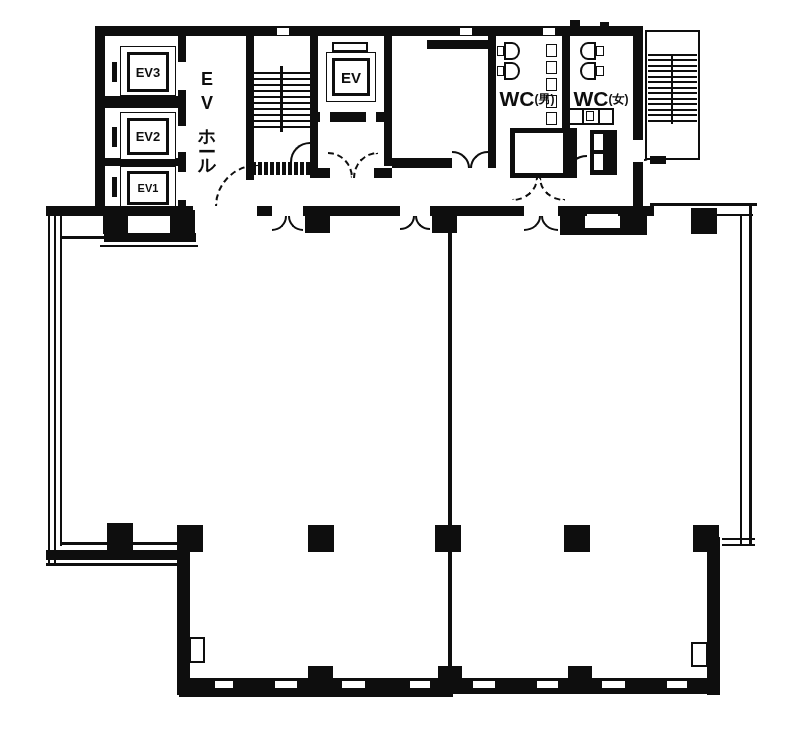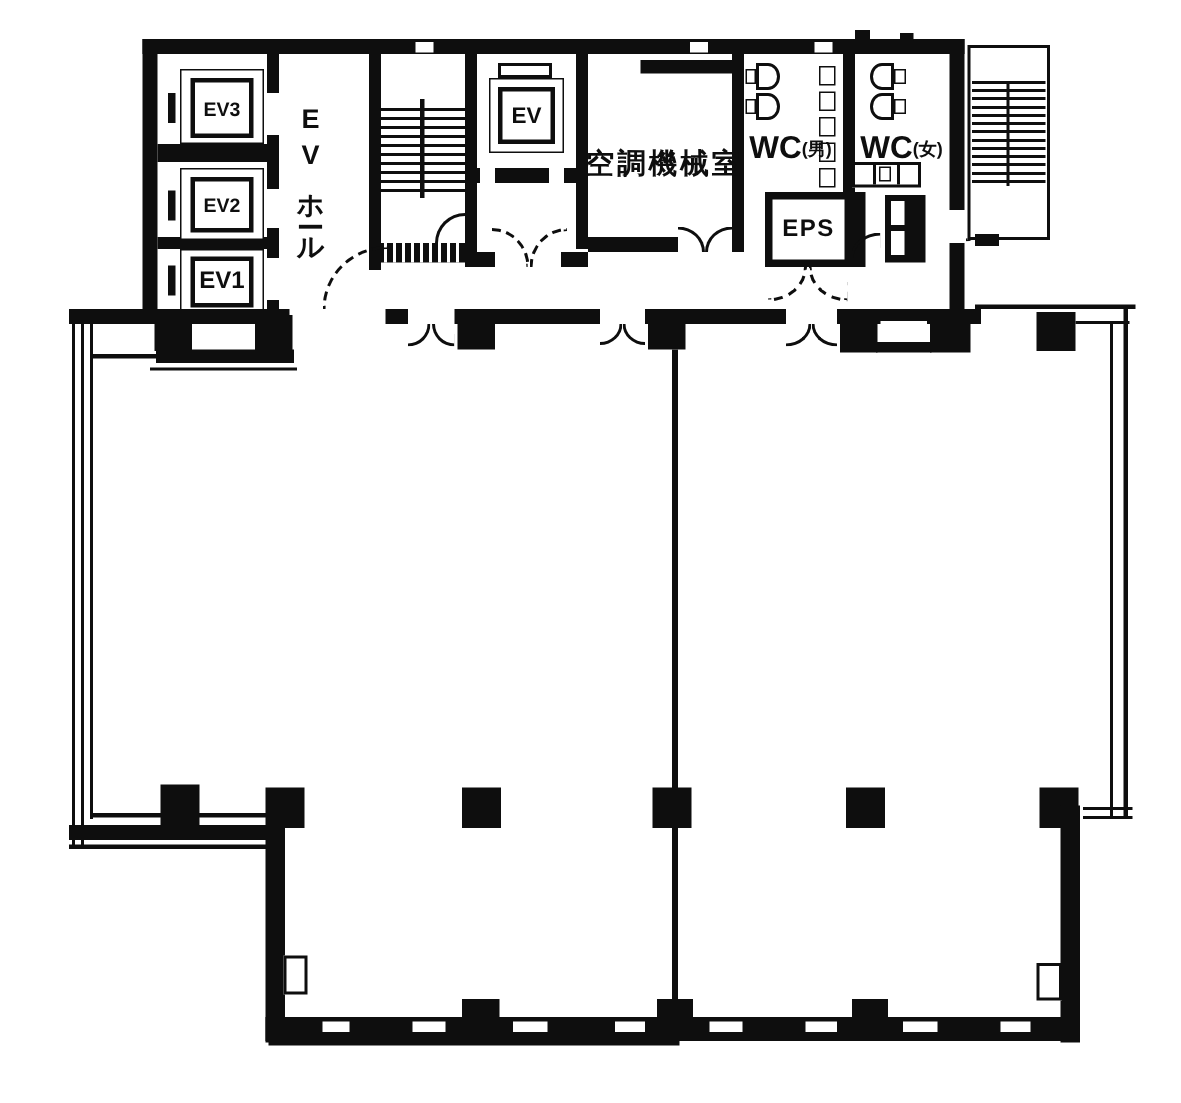--- a/index.html
+++ b/index.html
@@ -53,21 +53,21 @@
   <div class="lbl" style="left:127px;top:52px;width:42px;height:40px;font-size:13px">EV3</div>
   <div class="w" style="left:112px;top:62px;width:5px;height:20px"></div>
 
   <div class="box" style="left:120px;top:112px;width:56px;height:48px;border-width:1.5px"></div>
   <div class="box" style="left:127px;top:118px;width:42px;height:37px;border-width:3px"></div>
   <div class="lbl" style="left:127px;top:118px;width:42px;height:37px;font-size:13px">EV2</div>
   <div class="w" style="left:112px;top:127px;width:5px;height:20px"></div>
 
   <div class="box" style="left:120px;top:166px;width:56px;height:42px;border-width:1.5px"></div>
   <div class="box" style="left:127px;top:171px;width:42px;height:34px;border-width:3px"></div>
-  <div class="lbl" style="left:127px;top:171px;width:42px;height:34px;font-size:16px">EV1</div>
+  <div class="lbl" style="left:127px;top:171px;width:42px;height:34px;font-size:11px">EV1</div>
   <div class="w" style="left:112px;top:177px;width:5px;height:20px"></div>
 
   <div class="lbl vtext" style="left:192px;top:50px;width:30px;height:140px;font-size:18px">EVホール</div>
   <div class="w" style="left:246px;top:36px;width:8px;height:144px"></div>
 
   <div class="treads-h" style="left:254px;top:72px;width:56px;height:60px"></div>
   <div class="w" style="left:280px;top:66px;width:3px;height:66px"></div>
   <div class="hatch-v" style="left:252px;top:162px;width:58px;height:13px"></div>
   <div class="arc arc-br" style="left:290px;top:142px;width:20px;height:20px"></div>
   <div class="w" style="left:310px;top:36px;width:8px;height:132px"></div>
@@ -84,21 +84,20 @@
   <div class="w" style="left:310px;top:168px;width:20px;height:10px"></div>
   <div class="w" style="left:374px;top:168px;width:18px;height:10px"></div>
   <div class="arc arc-bl dashed" style="left:328px;top:152px;width:25px;height:26px"></div>
   <div class="arc arc-br dashed" style="left:353px;top:152px;width:25px;height:26px"></div>
 
   <div class="w" style="left:427px;top:40px;width:63px;height:9px"></div>
   <div class="w" style="left:488px;top:36px;width:8px;height:132px"></div>
   <div class="w" style="left:392px;top:158px;width:60px;height:10px"></div>
   <div class="arc arc-bl" style="left:452px;top:151px;width:18px;height:17px"></div>
   <div class="arc arc-br" style="left:470px;top:151px;width:18px;height:17px"></div>
-  <div class="lbl" style="left:390px;top:97px;width:106px;height:24px;font-size:19px;letter-spacing:2px">空調機械室</div>
 
   <div class="w" style="left:562px;top:36px;width:8px;height:104px"></div>
   <div class="sq" style="left:497px;top:46px;width:7px;height:10px"></div>
   <div class="sq" style="left:504px;top:42px;width:16px;height:18px;border-width:2px;border-radius:0 50% 50% 0"></div>
   <div class="sq" style="left:497px;top:66px;width:7px;height:10px"></div>
   <div class="sq" style="left:504px;top:62px;width:16px;height:18px;border-width:2px;border-radius:0 50% 50% 0"></div>
   <div class="sq" style="left:546px;top:44px;width:11px;height:13px"></div>
   <div class="sq" style="left:546px;top:61px;width:11px;height:13px"></div>
   <div class="sq" style="left:546px;top:78px;width:11px;height:13px"></div>
   <div class="sq" style="left:546px;top:95px;width:11px;height:13px"></div>
@@ -121,21 +120,20 @@
   <div class="sq" style="left:586px;top:111px;width:8px;height:10px"></div>
   <div class="w" style="left:598px;top:110px;width:2px;height:13px"></div>
 
   <div class="w" style="left:565px;top:128px;width:12px;height:50px"></div>
   <div class="w" style="left:590px;top:130px;width:27px;height:45px"></div>
   <div class="wh" style="left:594px;top:134px;width:9px;height:16px"></div>
   <div class="wh" style="left:594px;top:154px;width:9px;height:16px"></div>
   <div class="arc arc-br" style="left:567px;top:155px;width:20px;height:17px"></div>
 
   <div class="box" style="left:510px;top:128px;width:58px;height:50px;border-width:5px"></div>
-  <div class="lbl" style="left:510px;top:128px;width:58px;height:50px;font-size:16px;letter-spacing:1px">EPS</div>
   <div class="arc arc-tl dashed" style="left:512px;top:178px;width:26px;height:23px"></div>
   <div class="arc arc-tr dashed" style="left:539px;top:178px;width:26px;height:23px"></div>
 
   <div class="box" style="left:645px;top:30px;width:55px;height:130px;border-width:2px"></div>
   <div class="treads-h2" style="left:648px;top:54px;width:49px;height:70px"></div>
   <div class="w" style="left:671px;top:54px;width:2px;height:70px"></div>
   <div class="w" style="left:650px;top:156px;width:16px;height:8px"></div>
 
   <div class="w" style="left:46px;top:206px;width:608px;height:10px"></div>
   <div class="wh" style="left:193px;top:206px;width:64px;height:10px"></div>

